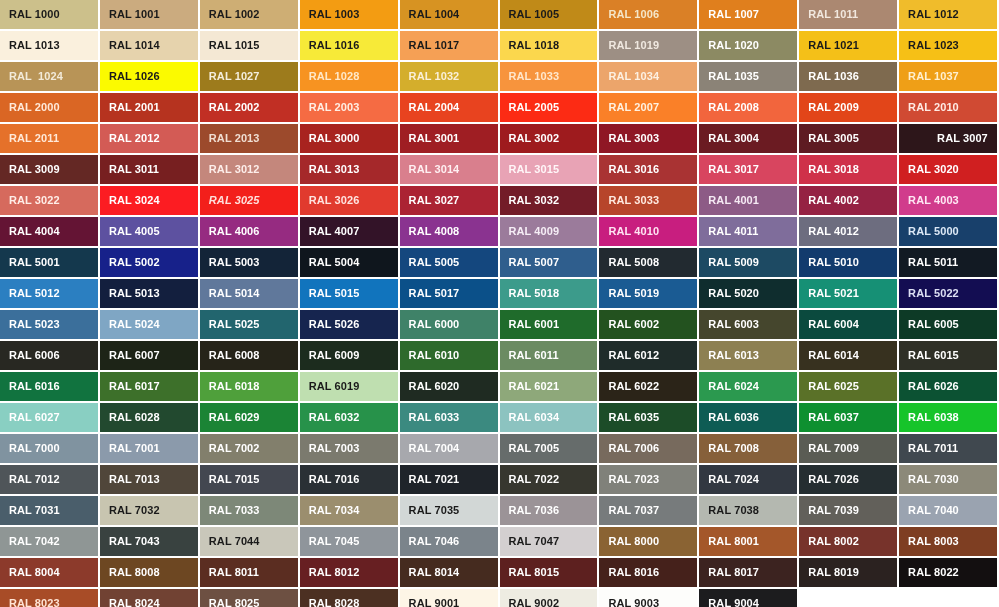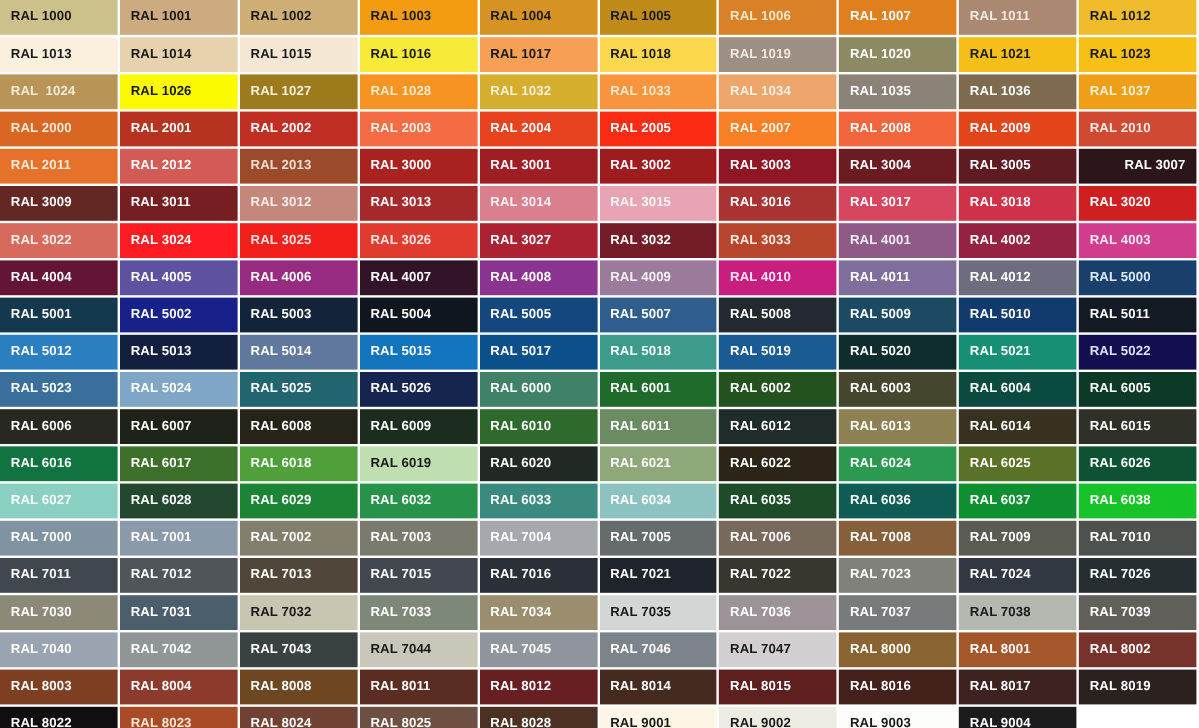--- a/index.html
+++ b/index.html
@@ -229,21 +229,21 @@
     <div class="swatch" style="background-color: rgb(208, 31, 32);">
       <span class="swatch-label" style="color: rgb(255, 255, 255);">RAL 3020</span>
     </div>
     <div class="swatch" style="background-color: rgb(214, 106, 93);">
       <span class="swatch-label" style="color: rgb(255, 238, 232);">RAL 3022</span>
     </div>
     <div class="swatch" style="background-color: rgb(252, 28, 34);">
       <span class="swatch-label" style="color: rgb(255, 255, 255);">RAL 3024</span>
     </div>
     <div class="swatch" style="background-color: rgb(243, 31, 27);">
-      <span class="swatch-label" style="color: rgb(255, 224, 220);">RAL 3025</span>
+      <span class="swatch-label" style="color: rgb(255, 224, 220); font-style: italic;">RAL 3025</span>
     </div>
     <div class="swatch" style="background-color: rgb(225, 58, 46);">
       <span class="swatch-label" style="color: rgb(255, 228, 224);">RAL 3026</span>
     </div>
     <div class="swatch" style="background-color: rgb(171, 35, 51);">
       <span class="swatch-label" style="color: rgb(255, 255, 255);">RAL 3027</span>
     </div>
     <div class="swatch" style="background-color: rgb(115, 28, 40);">
       <span class="swatch-label" style="color: rgb(255, 255, 255);">RAL 3032</span>
     </div>
@@ -488,23 +488,20 @@
       <span class="swatch-label" style="color: rgb(255, 255, 255);">RAL 7005</span>
     </div>
     <div class="swatch" style="background-color: rgb(119, 106, 93);">
       <span class="swatch-label" style="color: rgb(255, 255, 255);">RAL 7006</span>
     </div>
     <div class="swatch" style="background-color: rgb(134, 96, 58);">
       <span class="swatch-label" style="color: rgb(255, 255, 255);">RAL 7008</span>
     </div>
     <div class="swatch" style="background-color: rgb(90, 92, 84);">
       <span class="swatch-label" style="color: rgb(255, 255, 255);">RAL 7009</span>
-    </div>
-    <div class="swatch" style="background-color: rgb(78, 82, 78);">
-      <span class="swatch-label" style="color: rgb(255, 255, 255);">RAL 7010</span>
     </div>
     <div class="swatch" style="background-color: rgb(64, 72, 79);">
       <span class="swatch-label" style="color: rgb(255, 255, 255);">RAL 7011</span>
     </div>
     <div class="swatch" style="background-color: rgb(79, 85, 89);">
       <span class="swatch-label" style="color: rgb(255, 255, 255);">RAL 7012</span>
     </div>
     <div class="swatch" style="background-color: rgb(80, 70, 58);">
       <span class="swatch-label" style="color: rgb(255, 255, 255);">RAL 7013</span>
     </div>

